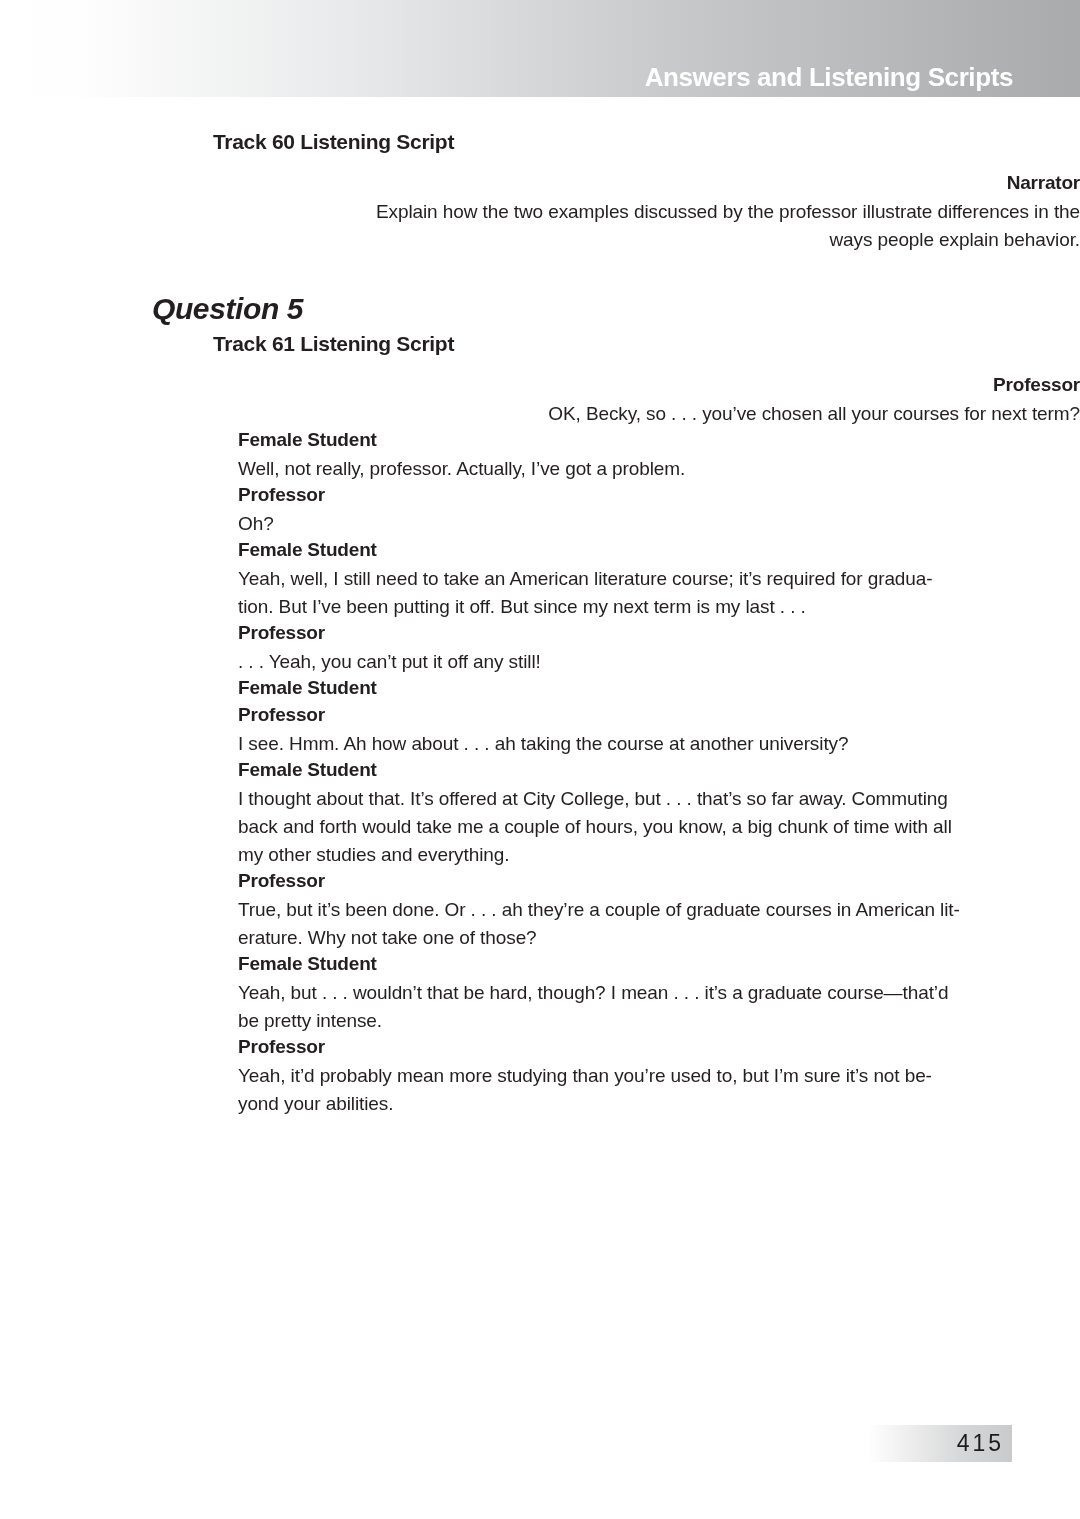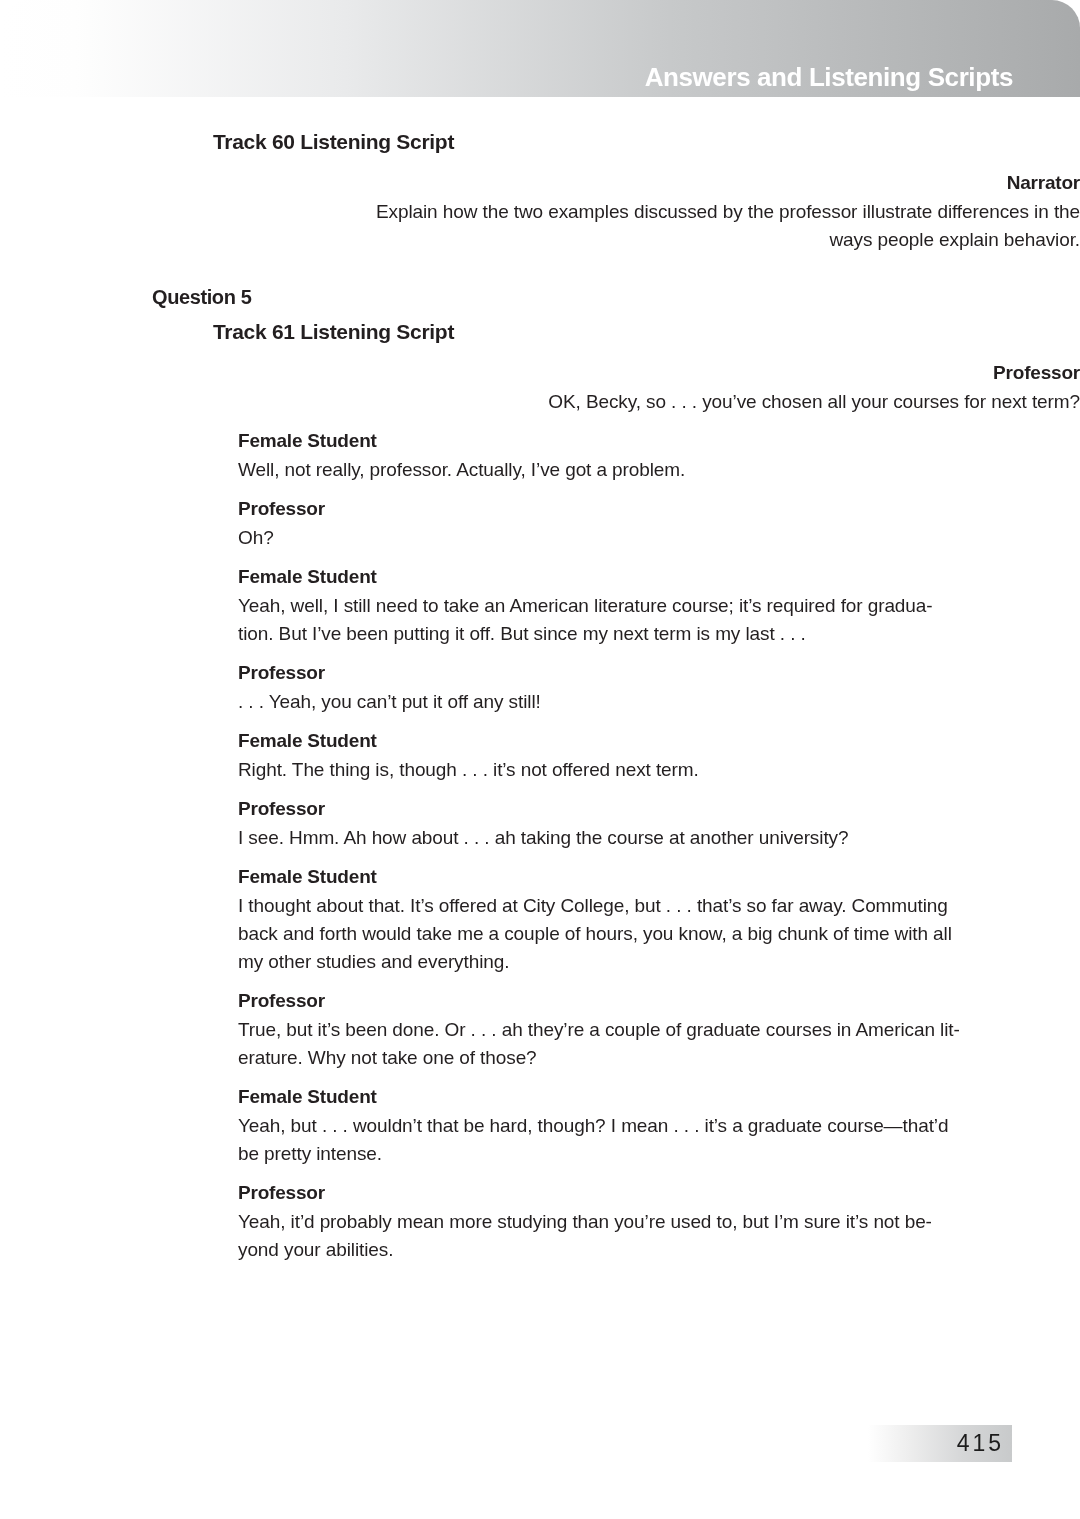--- a/index.html
+++ b/index.html
@@ -5,21 +5,20 @@
   * { margin: 0; padding: 0; box-sizing: border-box; }
   html, body { background: #ffffff; }
   .page {
     position: relative;
     width: 1080px;
     height: 1519px;
     background: #ffffff;
     font-family: "Liberation Sans", sans-serif;
     color: #231f20;
     overflow: hidden;
-    border-radius: 28px;
   }
   
   .band {
     height: 97px;
     width: 100%;
     background: linear-gradient(90deg, #ffffff 0%, #fefefe 7%, #e9eaeb 32%, #c7c9ca 62%, #a8aaab 100%);
     display: flex;
     align-items: flex-end;
     justify-content: flex-end;
     padding: 0 67px 7px 0;
@@ -35,29 +34,30 @@
   .track-heading {
     font-size: 21px;
     font-weight: 700;
     letter-spacing: -0.3px;
     line-height: 22px;
     margin-left: 213px;
   }
   .track-heading.first { margin-top: 34px; }
   .track-heading.second { margin-top: 9px; }
   .question-heading {
-    font-size: 20px;
+    font-size: 30px;
     font-weight: 700;
     letter-spacing: -0.4px;
     line-height: 30px;
     margin-left: 152px;
-    margin-top: 28px;
+    margin-top: 40px;
+    font-style: italic;
   }
   
-  .turn { margin-left: 238px; margin-top: 13px; }
+  .turn { margin-left: 238px; }
   .turn.first-after-heading { margin-top: 18px; text-align: right; }
   .speaker {
     font-size: 19px;
     font-weight: 700;
     letter-spacing: -0.2px;
     line-height: 23px;
     margin-bottom: 4px;
   }
   .line {
     font-size: 19px;
@@ -131,21 +131,20 @@
 tion. But I’ve been putting it off. But since my next term is my last . . .</p>
     </section>
 
     <section class="turn">
       <h3 class="speaker">Professor</h3>
       <p class="line">. . . Yeah, you can’t put it off any still!</p>
     </section>
 
     <section class="turn">
       <h3 class="speaker">Female Student</h3>
-      <p class="line">Right. The thing is, though . . . it’s not offered next term.</p>
     </section>
 
     <section class="turn">
       <h3 class="speaker">Professor</h3>
       <p class="line">I see. Hmm. Ah how about . . . ah taking the course at another university?</p>
     </section>
 
     <section class="turn">
       <h3 class="speaker">Female Student</h3>
       <p class="line">I thought about that. It’s offered at City College, but . . . that’s so far away. Commuting

